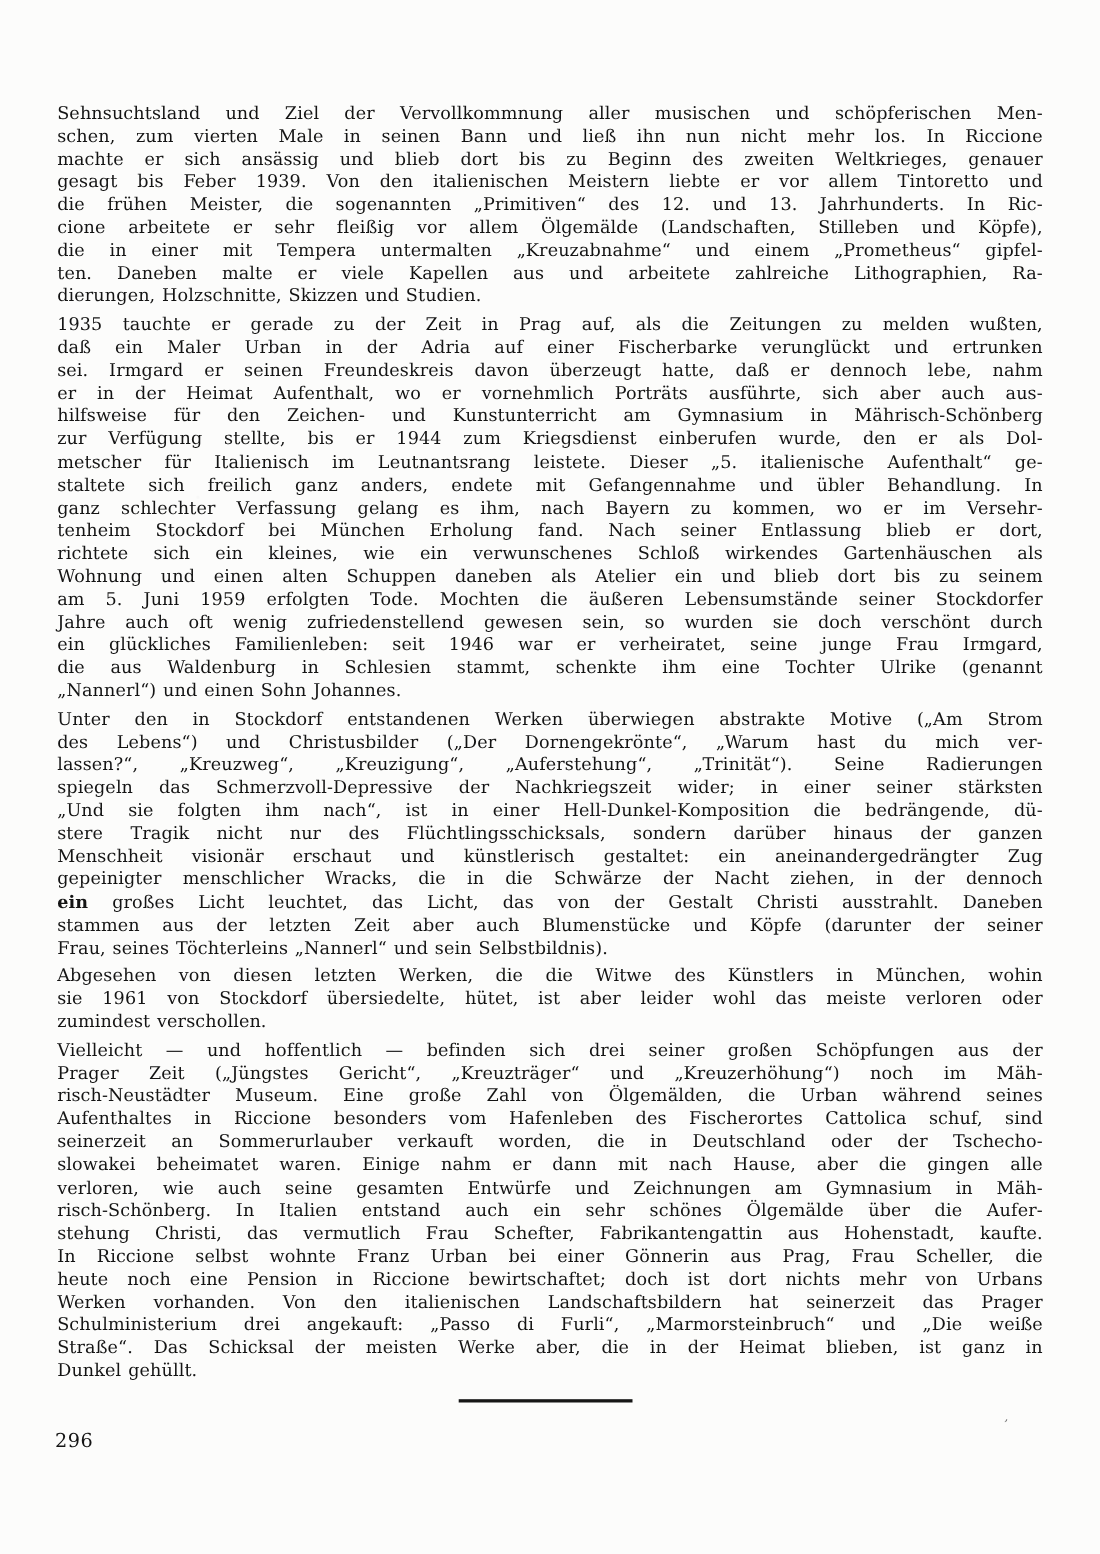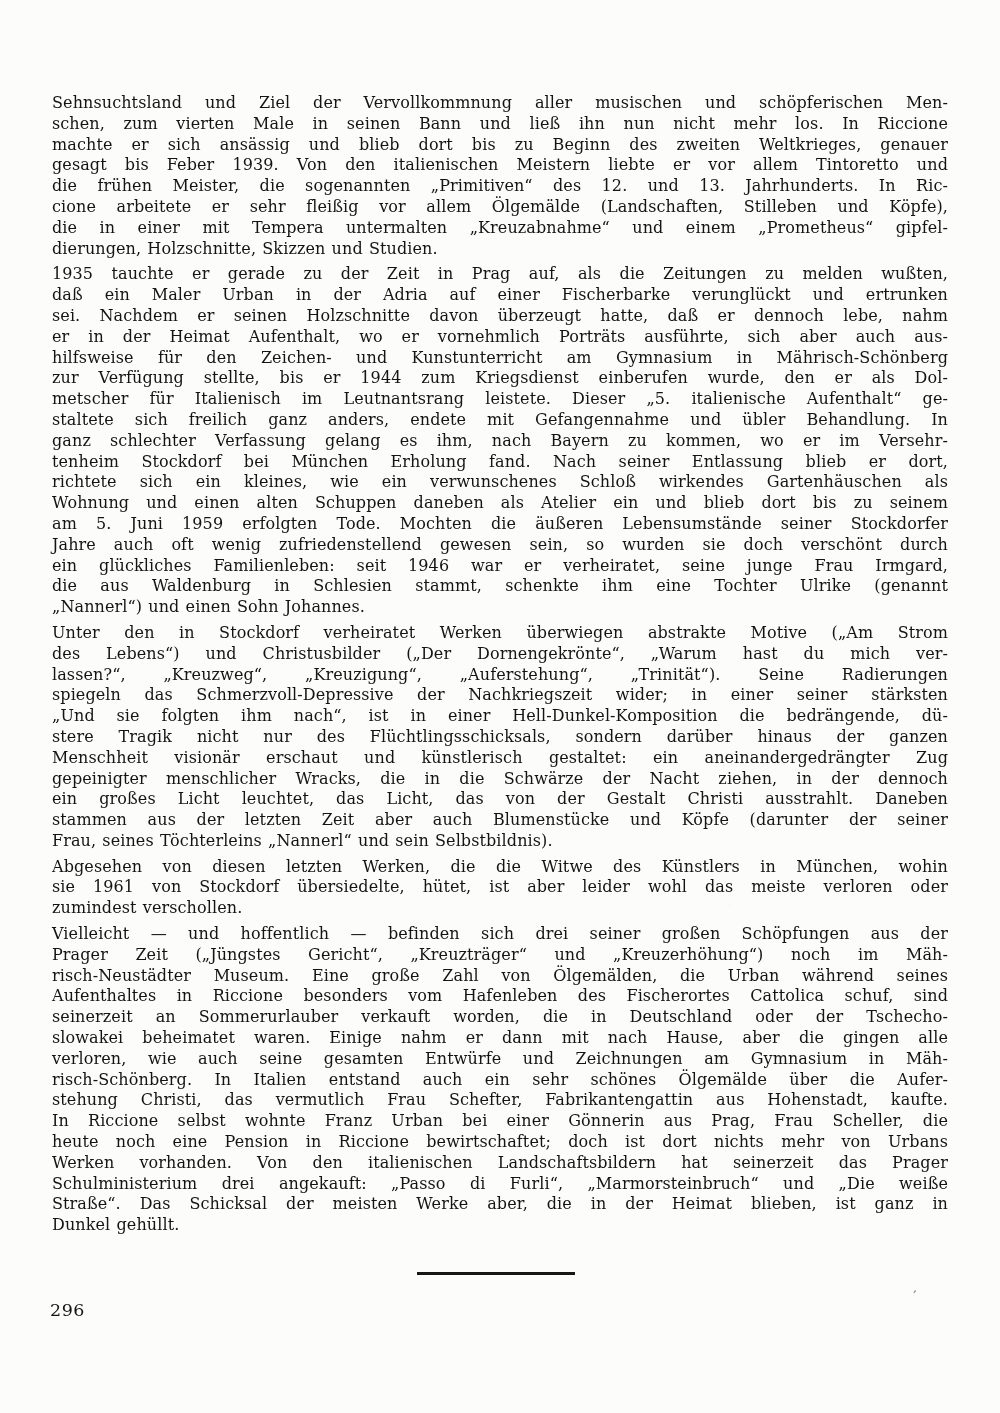--- a/index.html
+++ b/index.html
@@ -38,21 +38,21 @@
     line-height: 20.8px;
     text-align: justify;
     text-align-last: justify;
     text-justify: inter-word;
     letter-spacing: 0.1px;
     word-spacing: 1px;
   }
   .line.last {
     text-align-last: left;
   }
-  .line b { font-weight: normal; }
+  .line b { font-weight: bold; }
   .divider {
     position: absolute;
     left: 417px;
     top: 1272px;
     width: 158px;
     height: 3px;
     background: #161616;
   }
   .page-number {
     position: absolute;
@@ -77,43 +77,44 @@
 <div class="page">
   <div class="text-block" id="paragraphs">
       <div class="paragraph">
         <div class="line">Sehnsuchtsland und Ziel der Vervollkommnung aller musischen und schöpferischen Men-</div>
         <div class="line">schen, zum vierten Male in seinen Bann und ließ ihn nun nicht mehr los. In Riccione</div>
         <div class="line">machte er sich ansässig und blieb dort bis zu Beginn des zweiten Weltkrieges, genauer</div>
         <div class="line">gesagt bis Feber 1939. Von den italienischen Meistern liebte er vor allem Tintoretto und</div>
         <div class="line">die frühen Meister, die sogenannten „Primitiven“ des 12. und 13. Jahrhunderts. In Ric-</div>
         <div class="line">cione arbeitete er sehr fleißig vor allem Ölgemälde (Landschaften, Stilleben und Köpfe),</div>
         <div class="line">die in einer mit Tempera untermalten „Kreuzabnahme“ und einem „Prometheus“ gipfel-</div>
+        <div class="line">ten. Daneben malte er viele Kapellen aus und arbeitete zahlreiche Lithographien, Ra-</div>
         <div class="line last">dierungen, Holzschnitte, Skizzen und Studien.</div>
       </div>
       <div class="paragraph">
         <div class="line">1935 tauchte er gerade zu der Zeit in Prag auf, als die Zeitungen zu melden wußten,</div>
         <div class="line">daß ein Maler Urban in der Adria auf einer Fischerbarke verunglückt und ertrunken</div>
-        <div class="line">sei. Nachdem er seinen Holzschnitte davon überzeugt hatte, daß er dennoch lebe, nahm</div>
+        <div class="line">sei. Irmgard er seinen Freundeskreis davon überzeugt hatte, daß er dennoch lebe, nahm</div>
         <div class="line">er in der Heimat Aufenthalt, wo er vornehmlich Porträts ausführte, sich aber auch aus-</div>
         <div class="line">hilfsweise für den Zeichen- und Kunstunterricht am Gymnasium in Mährisch-Schönberg</div>
         <div class="line">zur Verfügung stellte, bis er 1944 zum Kriegsdienst einberufen wurde, den er als Dol-</div>
         <div class="line">metscher für Italienisch im Leutnantsrang leistete. Dieser „5. italienische Aufenthalt“ ge-</div>
         <div class="line">staltete sich freilich ganz anders, endete mit Gefangennahme und übler Behandlung. In</div>
         <div class="line">ganz schlechter Verfassung gelang es ihm, nach Bayern zu kommen, wo er im Versehr-</div>
         <div class="line">tenheim Stockdorf bei München Erholung fand. Nach seiner Entlassung blieb er dort,</div>
         <div class="line">richtete sich ein kleines, wie ein verwunschenes Schloß wirkendes Gartenhäuschen als</div>
         <div class="line">Wohnung und einen alten Schuppen daneben als Atelier ein und blieb dort bis zu seinem</div>
         <div class="line">am 5. Juni 1959 erfolgten Tode. Mochten die äußeren Lebensumstände seiner Stockdorfer</div>
         <div class="line">Jahre auch oft wenig zufriedenstellend gewesen sein, so wurden sie doch verschönt durch</div>
         <div class="line">ein glückliches Familienleben: seit 1946 war er verheiratet, seine junge Frau Irmgard,</div>
         <div class="line">die aus Waldenburg in Schlesien stammt, schenkte ihm eine Tochter Ulrike (genannt</div>
         <div class="line last">„Nannerl“) und einen Sohn Johannes.</div>
       </div>
       <div class="paragraph">
-        <div class="line">Unter den in Stockdorf verheiratet Werken überwiegen abstrakte Motive („Am Strom</div>
+        <div class="line">Unter den in Stockdorf entstandenen Werken überwiegen abstrakte Motive („Am Strom</div>
         <div class="line">des Lebens“) und Christusbilder („Der Dornengekrönte“, „Warum hast du mich ver-</div>
         <div class="line">lassen?“, „Kreuzweg“, „Kreuzigung“, „Auferstehung“, „Trinität“). Seine Radierungen</div>
         <div class="line">spiegeln das Schmerzvoll-Depressive der Nachkriegszeit wider; in einer seiner stärksten</div>
         <div class="line">„Und sie folgten ihm nach“, ist in einer Hell-Dunkel-Komposition die bedrängende, dü-</div>
         <div class="line">stere Tragik nicht nur des Flüchtlingsschicksals, sondern darüber hinaus der ganzen</div>
         <div class="line">Menschheit visionär erschaut und künstlerisch gestaltet: ein aneinandergedrängter Zug</div>
         <div class="line">gepeinigter menschlicher Wracks, die in die Schwärze der Nacht ziehen, in der dennoch</div>
         <div class="line"><b>ein</b> großes Licht leuchtet, das Licht, das von der Gestalt Christi ausstrahlt. Daneben</div>
         <div class="line">stammen aus der letzten Zeit aber auch Blumenstücke und Köpfe (darunter der seiner</div>
         <div class="line last">Frau, seines Töchterleins „Nannerl“ und sein Selbstbildnis).</div>

